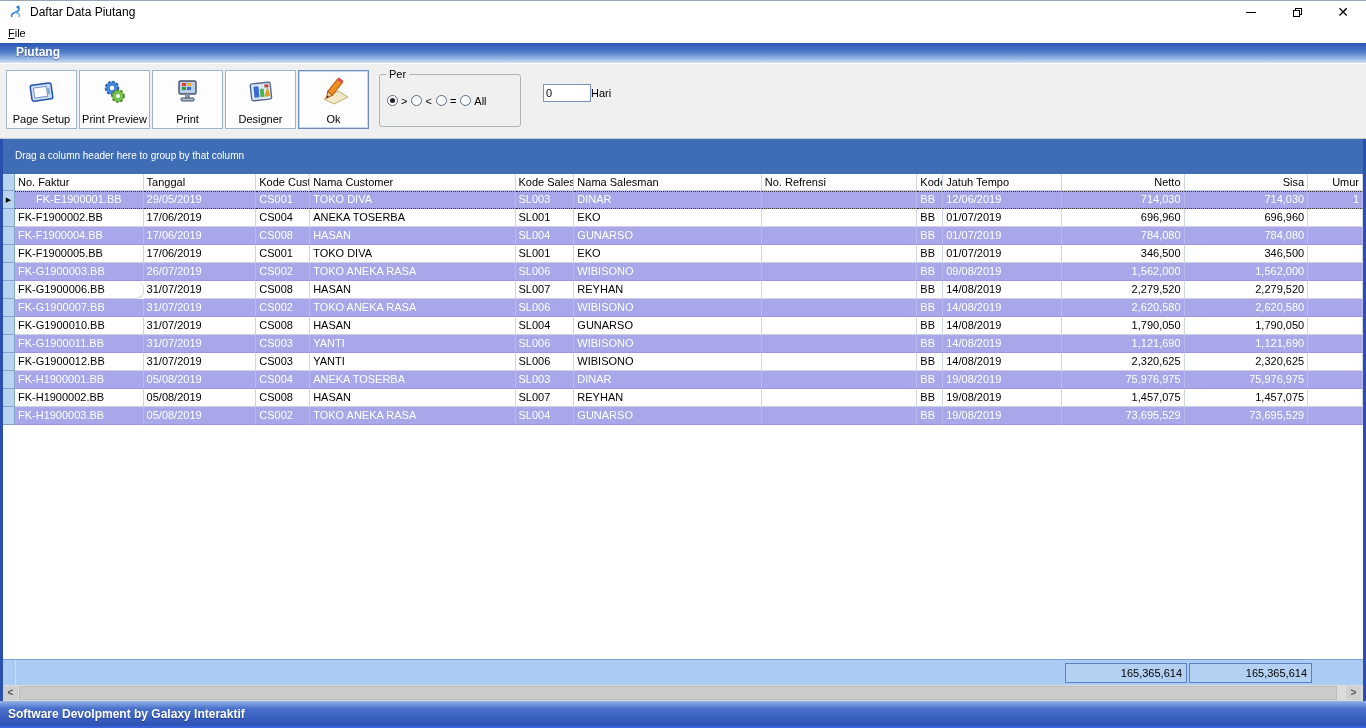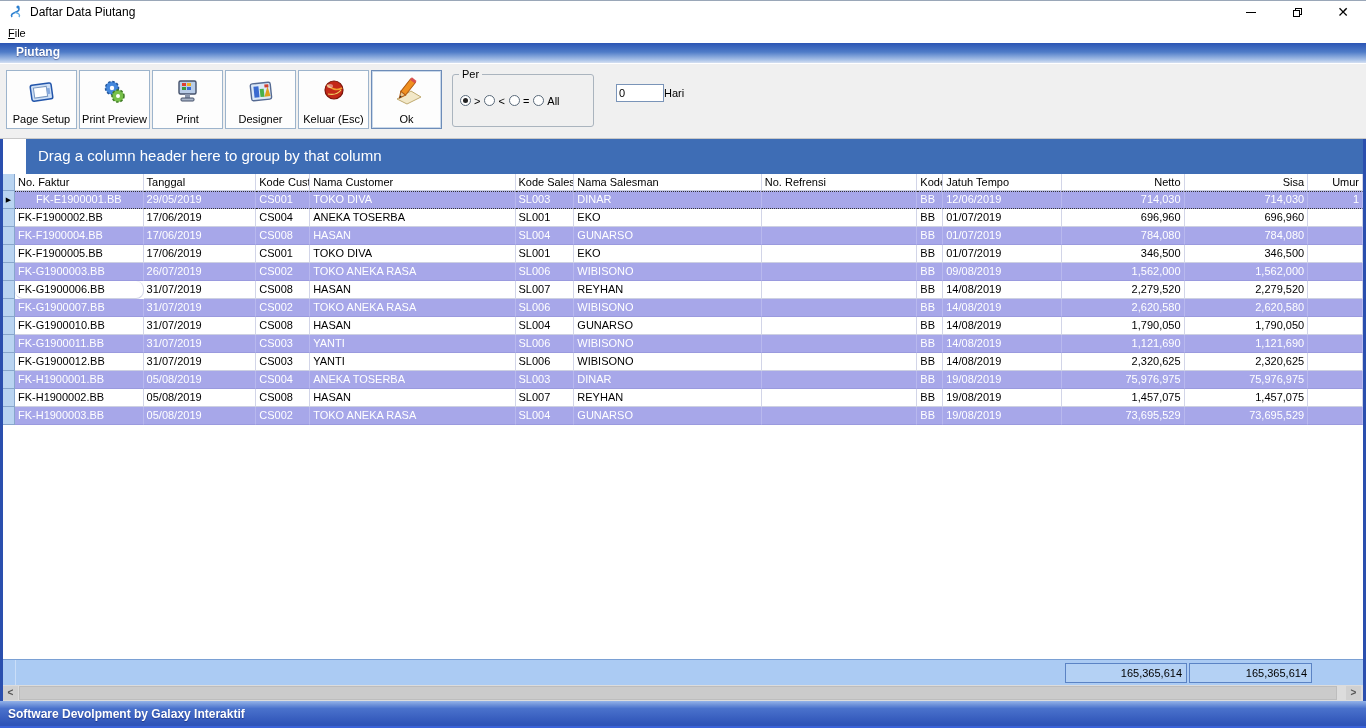--- a/index.html
+++ b/index.html
@@ -66,21 +66,21 @@
   .radio-circ { width:11px; height:11px; border:1px solid #5a6a7a; border-radius:50%; background:#fff; position:relative; }
   .radio-circ.sel::after { content:""; position:absolute; left:2px; top:2px; width:5px; height:5px; border-radius:50%; background:#222; }
 
   .hari-wrap { display:flex; align-items:center; margin:14px 0 0 22px; }
   .hari-input { width:48px; height:18px; border:1px solid #7a94b8; font-size:11px; padding:0 2px; font-family:"Liberation Sans",sans-serif; }
   .hari-label { margin-left:0; }
 
   
   .content { position:relative; height:562px; border-left:3px solid #2a4fae; border-right:3px solid #2a4fae; background:#fff; display:flex; flex-direction:column; overflow:hidden; }
 
-  .dragband { height:35px; background:#3e6db5; color:#fff; line-height:34px; padding-left:12px; font-size:15px;margin-left:23px; }
+  .dragband { height:35px; background:#3e6db5; color:#fff; line-height:34px; padding-left:12px; font-size:10px; }
 
   
   .grid { overflow:hidden; }
   .g-row { display:flex; height:18px; }
   .g-header { height:17px; }
   .g-ind { width:12px; background:#b9d4f1; border-right:1px solid #87a6cc; border-bottom:1px solid #87a6cc; font-size:7px; color:#000; display:flex; align-items:center; justify-content:center; }
   .g-hcell { background:#b9d4f1; color:#000; border-right:1px solid #eef5fd; border-bottom:1px solid #87a6cc; padding:0 3px; line-height:16px; white-space:nowrap; overflow:hidden; }
   .g-cell { padding:0 3px; line-height:17px; border-right:1px solid #d2d5e8; border-bottom:1px solid #cdd0e2; white-space:nowrap; overflow:hidden; background:#fff; color:#000; }
   .g-cell.right, .g-hcell.right { text-align:right; }
   .g-data.striped .g-cell { background:#a7a7e9; color:#fff; border-right:1px solid #b8b8ee; border-bottom:1px solid #9a9ade; }
@@ -187,31 +187,20 @@
         <g transform="rotate(-6 15 15)">
           <rect x="5" y="6" width="20" height="17" rx="2" fill="#dce9f8" stroke="#556a92" stroke-width="1.4"></rect>
           <rect x="8" y="9" width="5" height="11" fill="#3a6ad0"></rect>
           <rect x="14" y="12" width="4" height="8" fill="#49b04a"></rect>
           <polygon points="18,20 22,10 24,20" fill="#e0a020"></polygon>
           <rect x="19" y="8" width="4" height="3" fill="#d04030"></rect>
         </g>
       </svg>
     </span>
     <span class="lbl">Designer</span>
-  </div>
-  <div class="tb-btn">
-    <span class="ic">
-      <svg width="30" height="30" viewBox="0 0 30 30">
-        <circle cx="15" cy="13" r="9" fill="#c42818" stroke="#7a1408" stroke-width="1.2"></circle>
-        <path d="M8 8 C12 12 18 14 23 11" fill="none" stroke="#f0a030" stroke-width="1.6"></path>
-        <path d="M9 17 C14 18 19 17 22 13" fill="none" stroke="#f0d060" stroke-width="1.2"></path>
-        <ellipse cx="11" cy="9" rx="3" ry="2" fill="#ffffff" opacity="0.45"></ellipse>
-      </svg>
-    </span>
-    <span class="lbl">Keluar (Esc)</span>
   </div>
   <div class="tb-btn ok-btn">
     <span class="ic">
       <svg width="32" height="30" viewBox="0 0 32 30">
         <polygon points="6,22 20,14 30,20 16,27" fill="#f2e8c8" stroke="#c0aa70" stroke-width="1"></polygon>
         <g transform="rotate(38 16 13)">
           <rect x="12" y="2" width="6" height="16" fill="#f09020" stroke="#b05a10" stroke-width="1"></rect>
           <polygon points="12,18 18,18 15,24" fill="#e8c890" stroke="#b05a10" stroke-width="1"></polygon>
           <polygon points="13.9,21.5 16.1,21.5 15,24" fill="#333"></polygon>
           <rect x="12" y="0" width="6" height="3" fill="#d85050"></rect>

